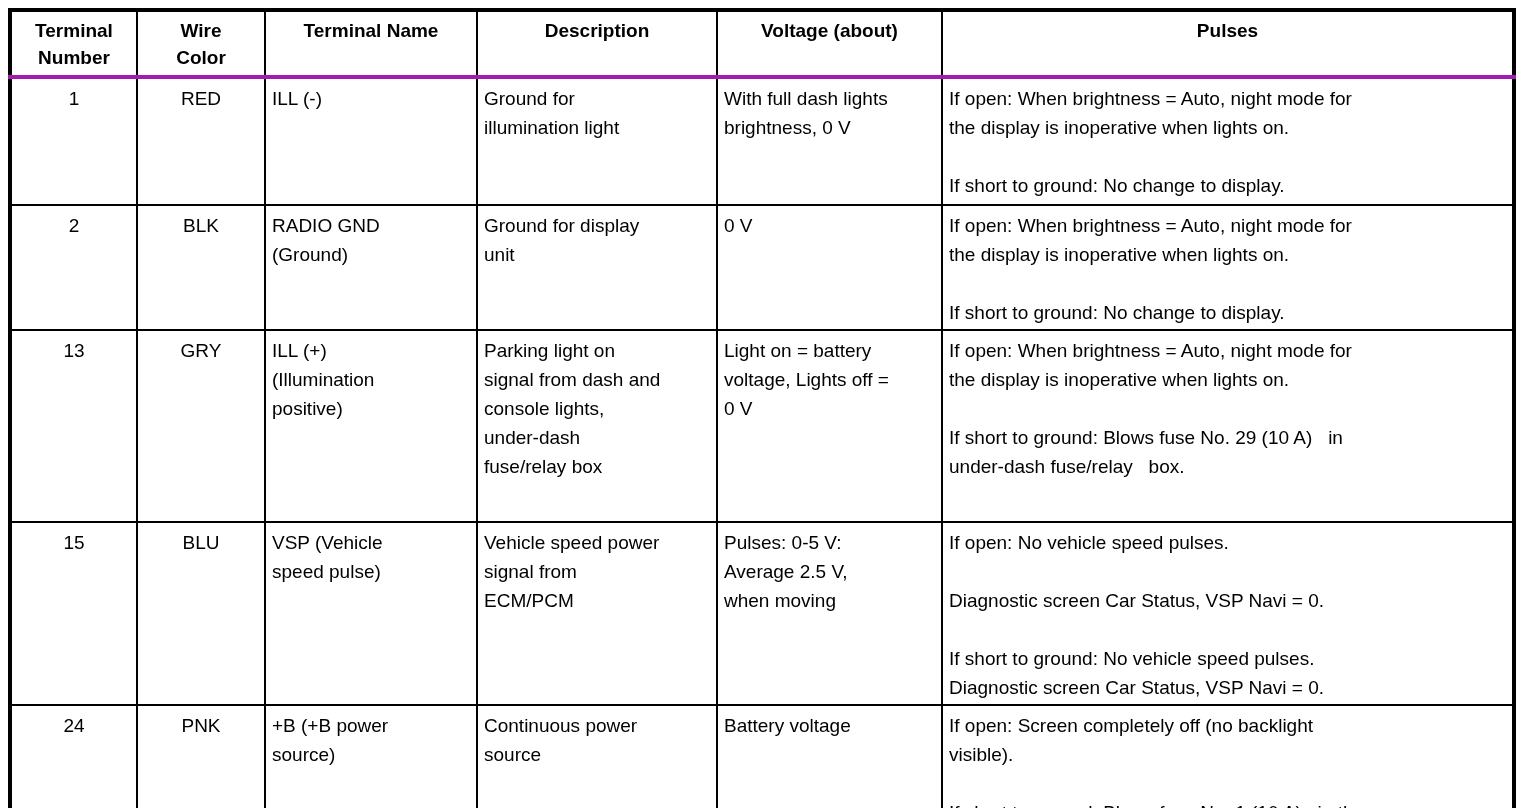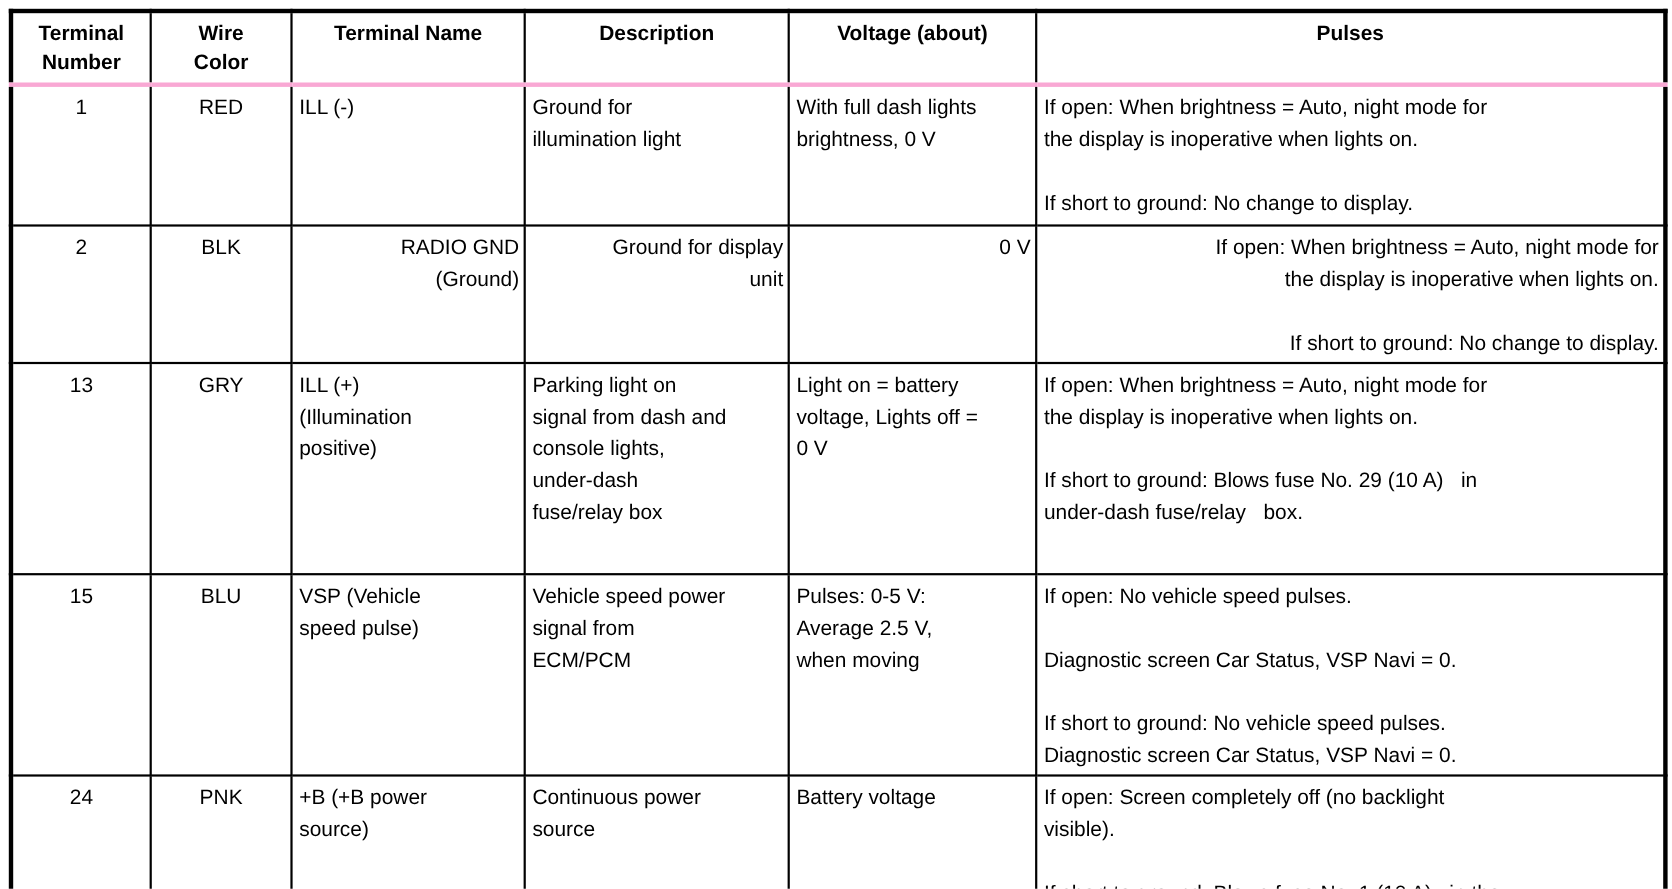--- a/index.html
+++ b/index.html
@@ -29,40 +29,40 @@
   }
   table.pinout th, table.pinout td {
     border: 2px solid #000000;
     vertical-align: top;
     white-space: pre-wrap;
     font-size: 19px;
     line-height: 29px;
     overflow: hidden;
   }
   table.pinout thead th {
-    border-bottom: 4px solid #f9a8d4;
+    border-bottom: 4px solid #a21caf;
     font-weight: bold;
     text-align: center;
     line-height: 27px;
     padding: 5px 4px 4px 4px;
     height: 60px;
     box-sizing: border-box;
   }
   table.pinout td {
     padding: 5px 4px 2px 6px;
     text-align: left;
   }
   table.pinout td.center {
     text-align: center;
     padding-left: 2px;
     padding-right: 2px;
   }
   
   tr.r0 td { height: 128px; box-sizing: border-box; }
-  tr.r1 td { height: 117px; box-sizing: border-box; text-align: right; }
+  tr.r1 td { height: 117px; box-sizing: border-box; }
   tr.r2 td { height: 192px; box-sizing: border-box; }
   tr.r3 td { height: 174px; box-sizing: border-box; margin-top: 16px; }
   tr.r4 td { height: 148px; box-sizing: border-box; }
 </style>
 </head>
 <body>
 
 <div class="page">
   <table class="pinout">
     <colgroup>

